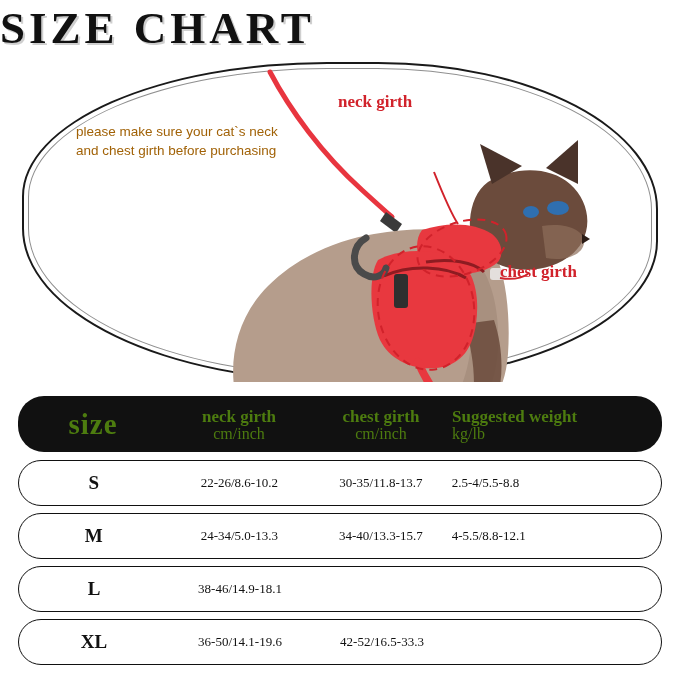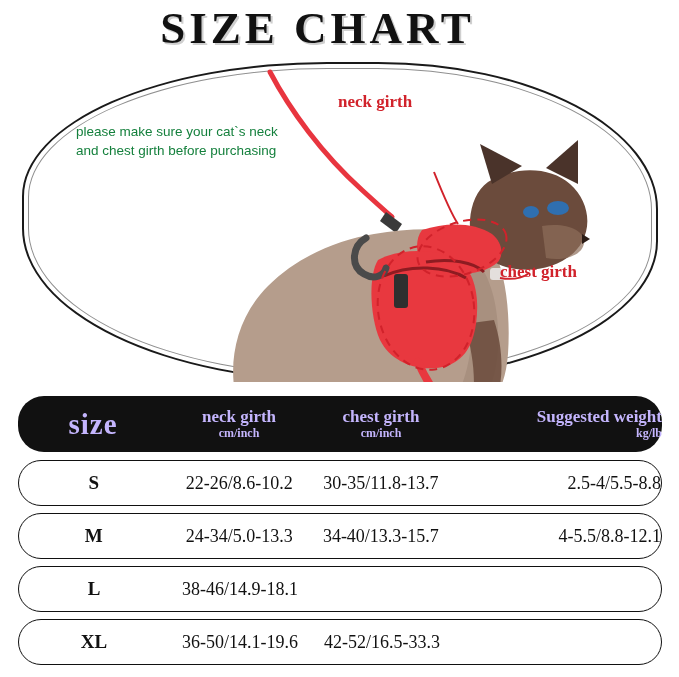--- a/index.html
+++ b/index.html
@@ -18,28 +18,26 @@
     height: 677px;
     background: #ffffff;
   }
 
   
   .title {
     position: absolute;
     top: 2px;
     left: 0;
     width: 617px;
-    text-align: center;
     font-family: "Liberation Serif", serif;
     font-weight: bold;
     font-size: 45px;
     letter-spacing: 4px;
     color: #111111;
     text-shadow: 2px 2px 0 #cfcfcf;
-    padding-left: 18px;
   }
 
   
   .panel {
     position: absolute;
     top: 62px;
     left: 22px;
     width: 636px;
     height: 320px;
     border: 2px solid #1a1a1a;
@@ -56,21 +54,21 @@
   }
 
   .note {
     position: absolute;
     top: 122px;
     left: 76px;
     width: 210px;
     font-family: "Liberation Sans", sans-serif;
     font-size: 13.5px;
     line-height: 19px;
-    color: #15803d;
+    color: #a16207;
   }
 
   .lbl {
     position: absolute;
     font-family: "Liberation Serif", serif;
     font-weight: bold;
     font-size: 17px;
     color: #d1222b;
     white-space: nowrap;
   }
@@ -95,59 +93,59 @@
   .row {
     position: relative;
     display: flex;
     align-items: center;
     height: 46px;
     margin-bottom: 7px;
     border-radius: 23px;
   }
   .row.head {
     background: #111111;
-    color: #c4b5fd;
+    color: #4d7c0f;
     height: 56px;
     border-radius: 26px;
     margin-bottom: 8px;
   }
   .row.body {
     background: #ffffff;
     border: 1.6px solid #111111;
     color: #111111;
   }
   .c-size   { width: 150px; text-align: center; }
   .c-neck   { width: 142px; text-align: center; }
   .c-chest  { width: 142px; text-align: center; }
-  .c-weight { width: 210px; text-align: right; }
+  .c-weight { width: 210px; text-align: left; }
 
   .head .c-size {
     font-size: 29px;
     font-weight: bold;
     letter-spacing: 1px;
   }
   .head .hdr-main {
     font-size: 17px;
     font-weight: bold;
     display: block;
     line-height: 19px;
   }
   .head .hdr-sub {
-    font-size: 12px;
-    font-weight: bold;
+    font-size: 16px;
+    font-weight: normal;
     display: block;
     line-height: 15px;
   }
   .body .c-size {
     font-size: 19px;
     font-weight: bold;
   }
   .body .cell-val {
     font-family: "Liberation Serif", serif;
-    font-size: 18px;
+    font-size: 13px;
   }
 </style>
 </head>
 <body>
 
 <div class="page">
 
   <div class="title">SIZE CHART</div>
 
   <div class="panel">

